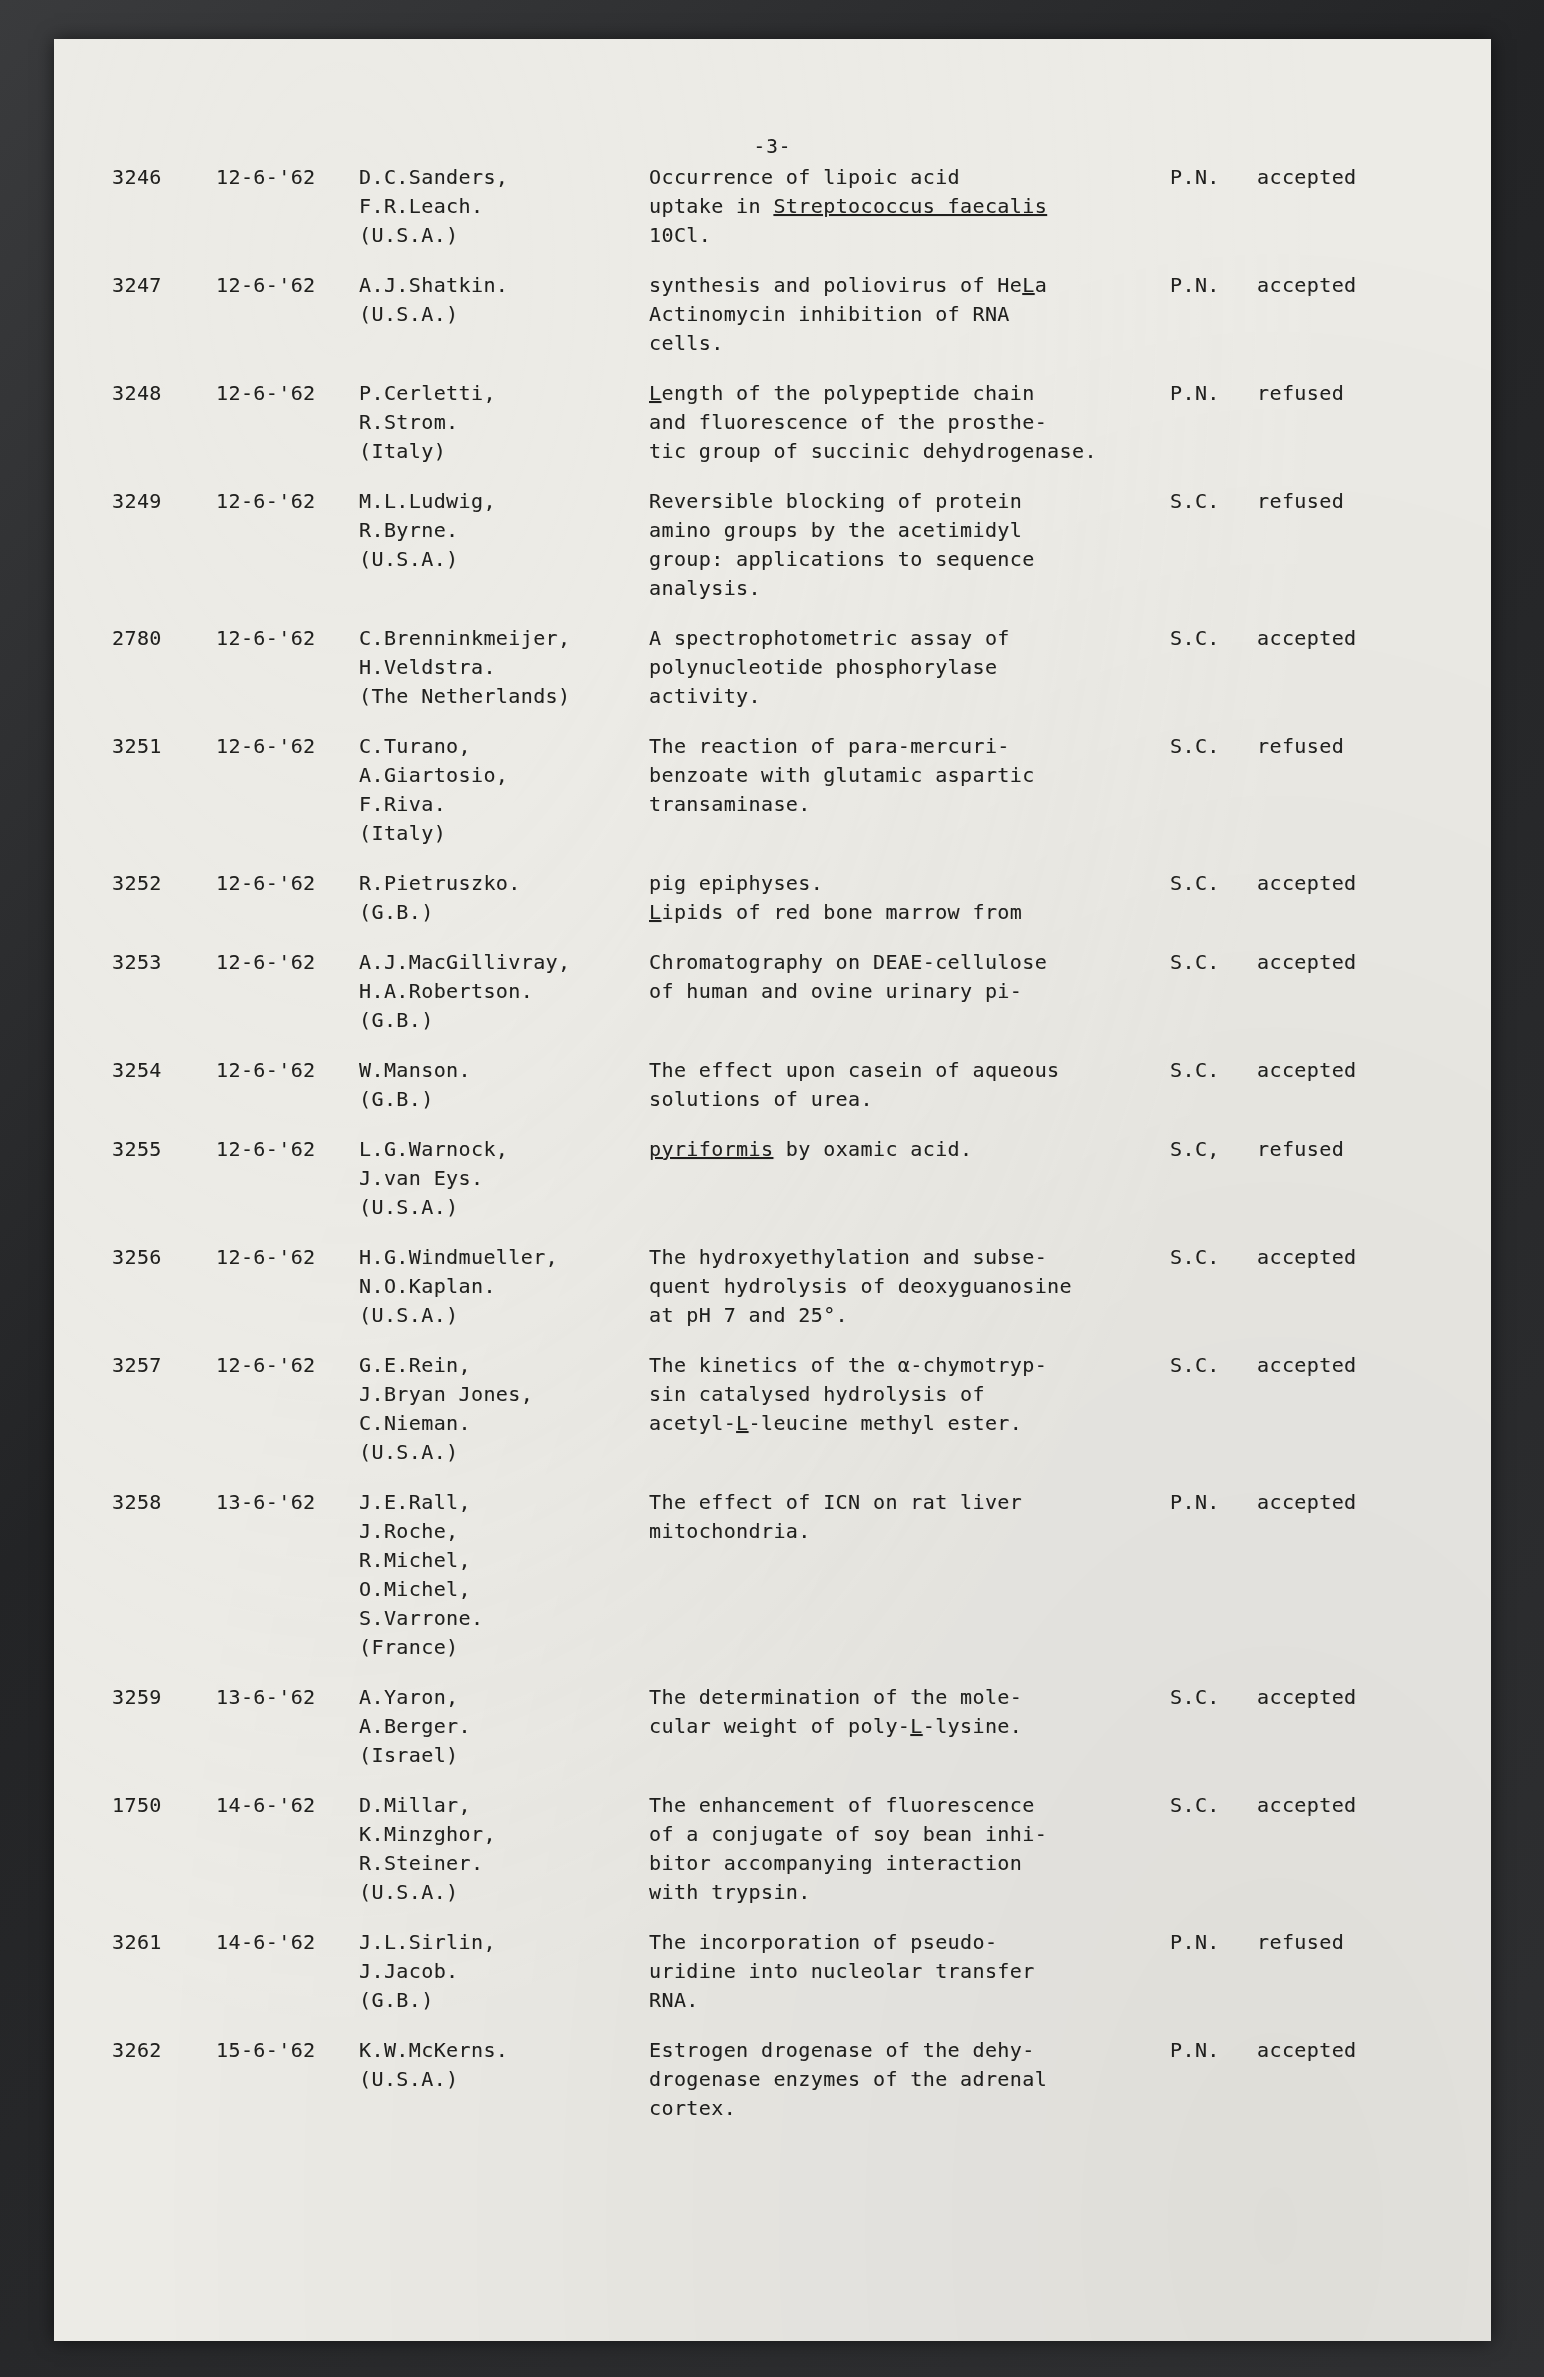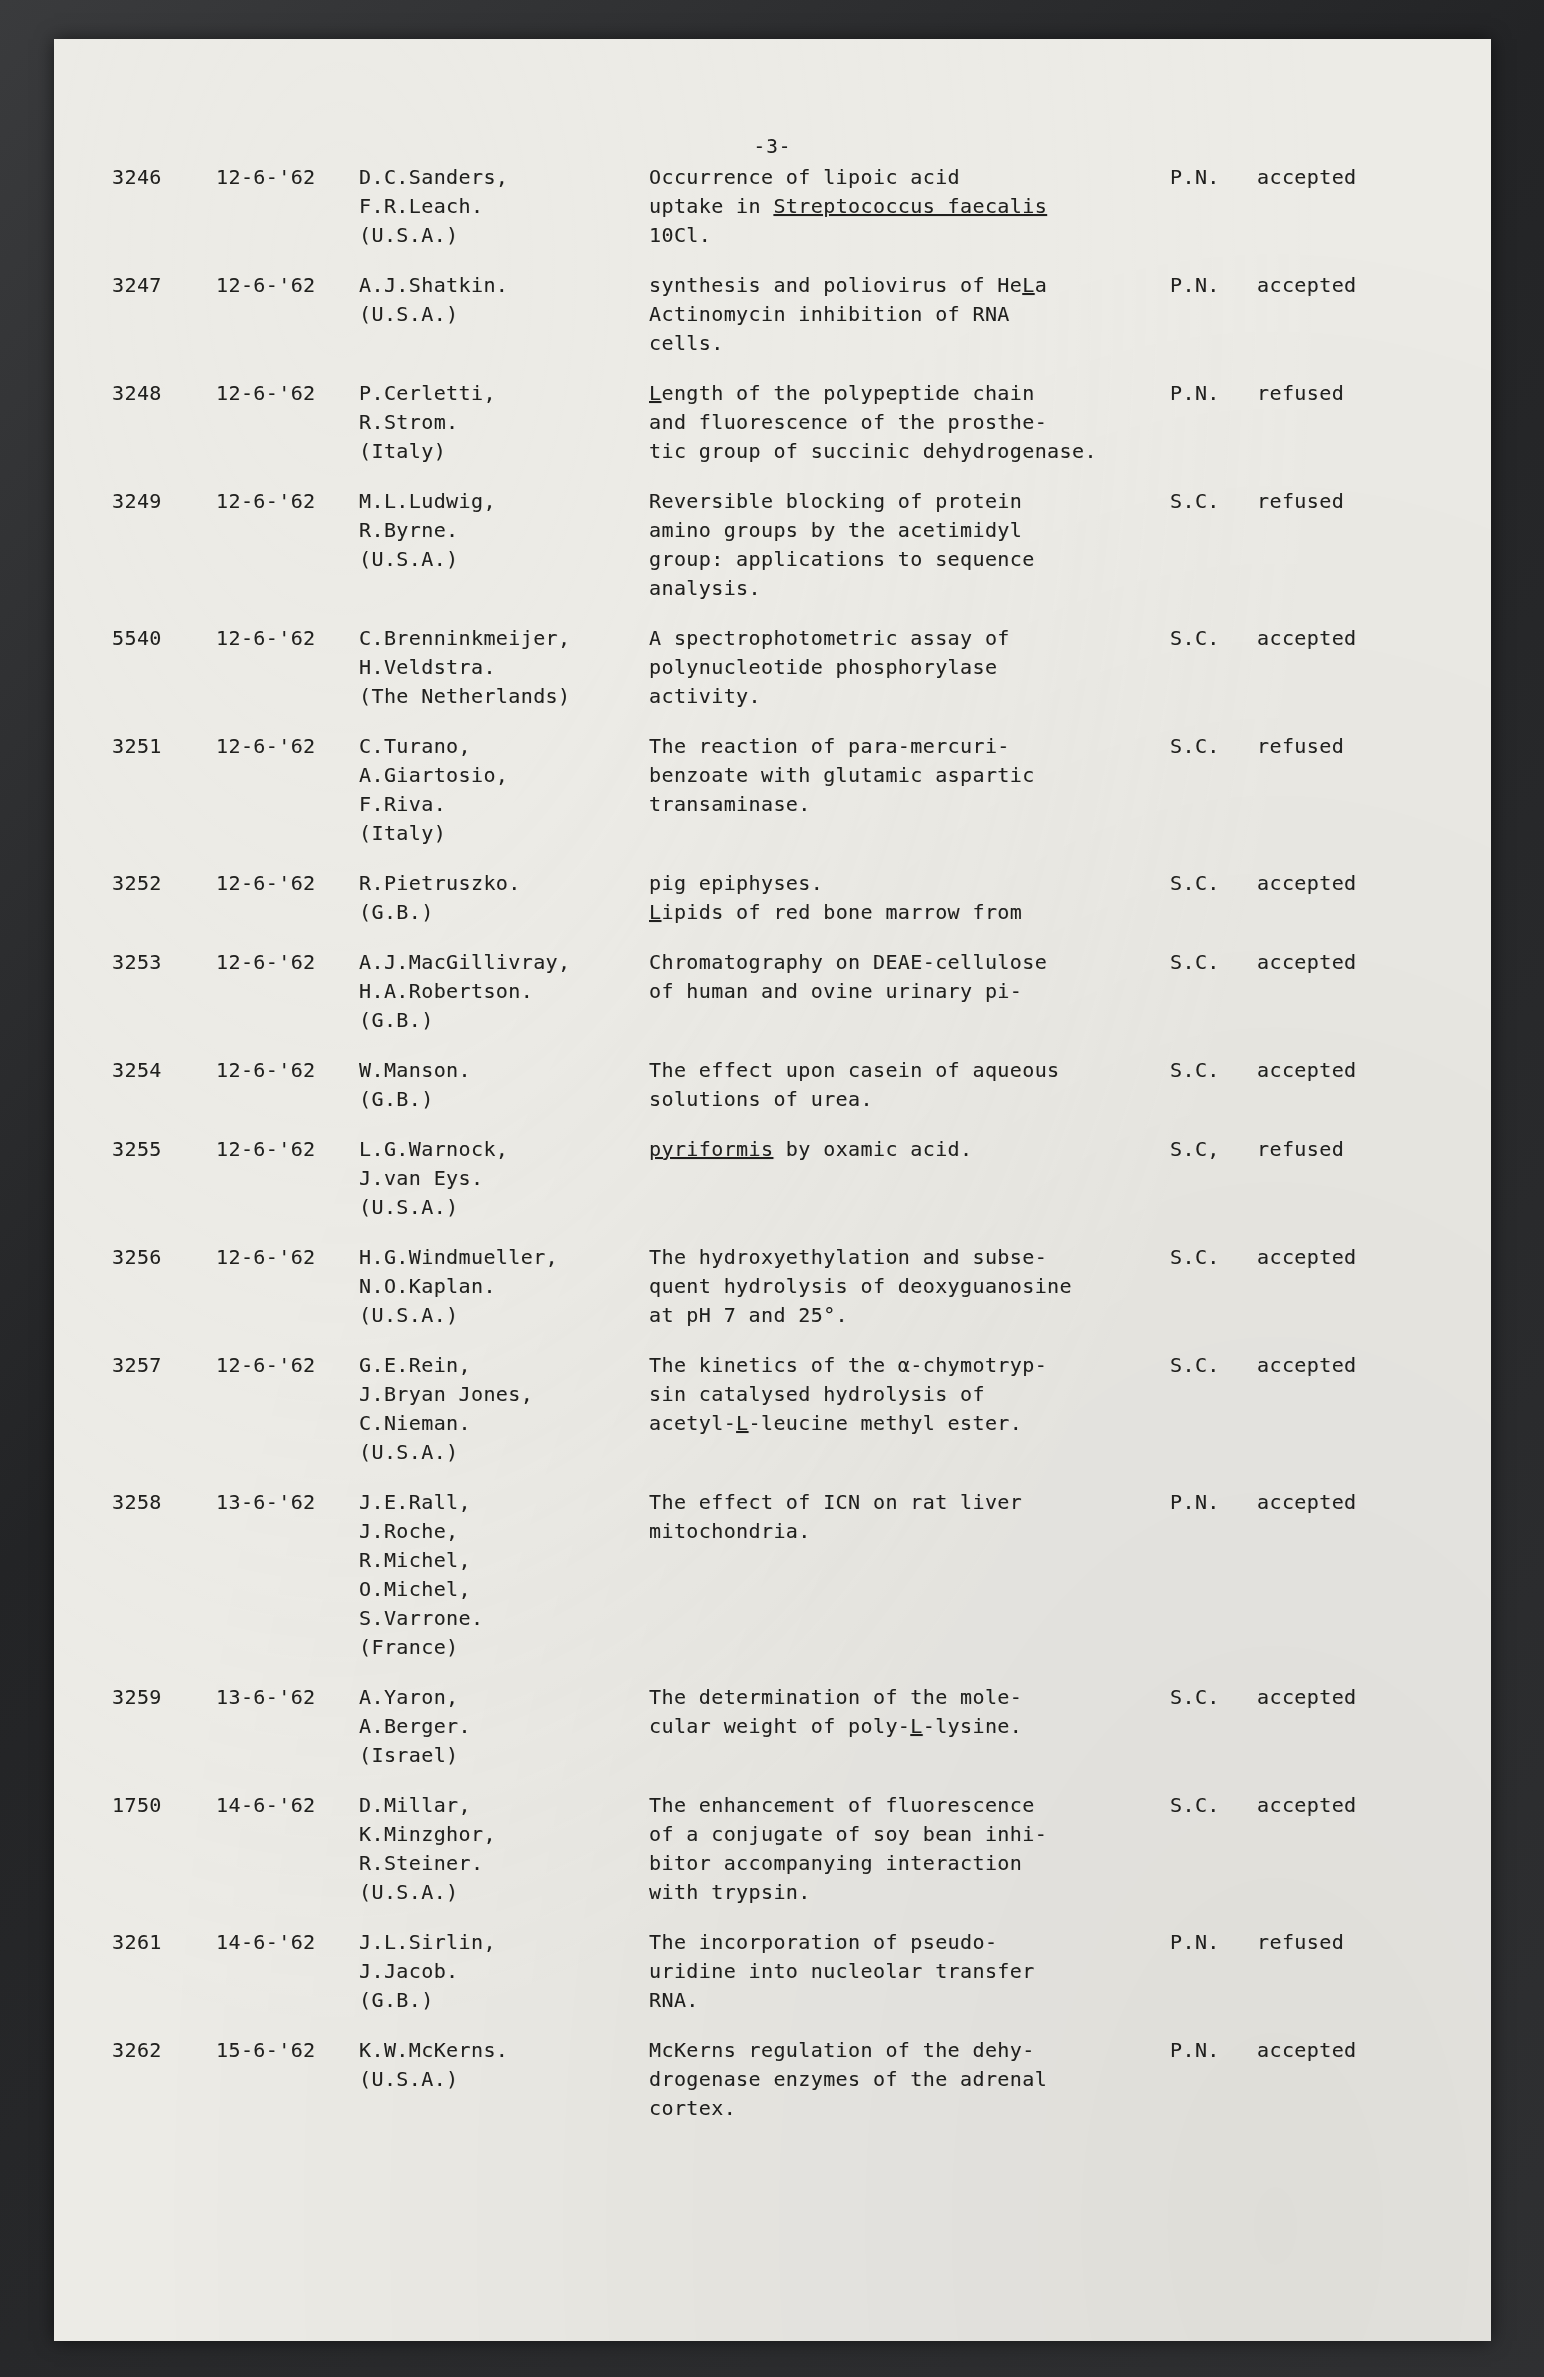--- a/index.html
+++ b/index.html
@@ -152,21 +152,21 @@
           </div>
           <div class="entry">
             <div class="col-num">3249</div>
             <div class="col-date">12-6-'62</div>
             <div class="col-authors"><span class="line">M.L.Ludwig,</span><span class="line">R.Byrne.</span><span class="line">(U.S.A.)</span></div>
             <div class="col-title"><span class="line">Reversible blocking of protein</span><span class="line">amino groups by the acetimidyl</span><span class="line">group: applications to sequence</span><span class="line">analysis.</span></div>
             <div class="col-status">S.C.</div>
             <div class="col-decision">refused</div>
           </div>
           <div class="entry">
-            <div class="col-num">5540</div>
+            <div class="col-num">2780</div>
             <div class="col-date">12-6-'62</div>
             <div class="col-authors"><span class="line">C.Brenninkmeijer,</span><span class="line">H.Veldstra.</span><span class="line">(The Netherlands)</span></div>
             <div class="col-title"><span class="line">A spectrophotometric assay of</span><span class="line">polynucleotide phosphorylase</span><span class="line">activity.</span></div>
             <div class="col-status">S.C.</div>
             <div class="col-decision">accepted</div>
           </div>
           <div class="entry">
             <div class="col-num">3251</div>
             <div class="col-date">12-6-'62</div>
             <div class="col-authors"><span class="line">C.Turano,</span><span class="line">A.Giartosio,</span><span class="line">F.Riva.</span><span class="line">(Italy)</span></div>
@@ -251,21 +251,21 @@
             <div class="col-date">14-6-'62</div>
             <div class="col-authors"><span class="line">J.L.Sirlin,</span><span class="line">J.Jacob.</span><span class="line">(G.B.)</span></div>
             <div class="col-title"><span class="line">The incorporation of pseudo-</span><span class="line">uridine into nucleolar transfer</span><span class="line">RNA.</span></div>
             <div class="col-status">P.N.</div>
             <div class="col-decision">refused</div>
           </div>
           <div class="entry">
             <div class="col-num">3262</div>
             <div class="col-date">15-6-'62</div>
             <div class="col-authors"><span class="line">K.W.McKerns.</span><span class="line">(U.S.A.)</span></div>
-            <div class="col-title"><span class="line">McKerns regulation of the dehy-</span><span class="line">drogenase enzymes of the adrenal</span><span class="line">cortex.</span></div>
+            <div class="col-title"><span class="line">Estrogen drogenase of the dehy-</span><span class="line">drogenase enzymes of the adrenal</span><span class="line">cortex.</span></div>
             <div class="col-status">P.N.</div>
             <div class="col-decision">accepted</div>
           </div>
         </div>
     </div>
   </div>
 </div>
 
 
 </body></html>

